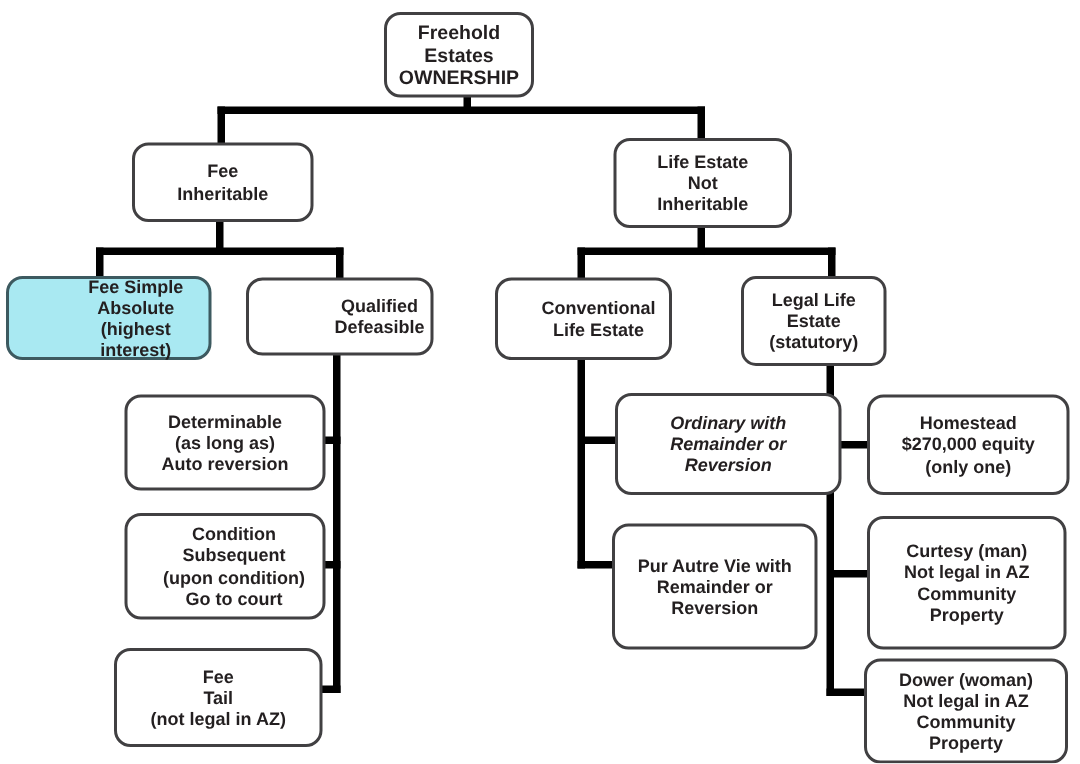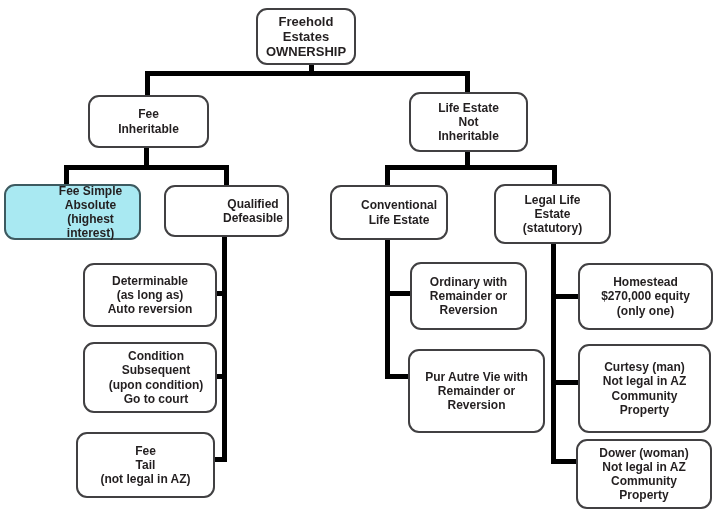--- a/index.html
+++ b/index.html
@@ -107,21 +107,21 @@
   <div class="box" style="left:164px; top:185px; width:125px; height:52px;justify-content:flex-end;">
     <span class="lbl">Qualified
 Defeasible</span>
   </div>
 
   <div class="box" style="left:330px; top:185px; width:118px; height:55px;padding-left:20px;">
     <span class="lbl">Conventional
 Life Estate</span>
   </div>
 
-  <div class="box" style="left:494px; top:184px; width:117px; height:60px;">
+  <div class="box" style="left:494px; top:184px; width:97px; height:60px;border-radius:10px;">
     <span class="lbl">Legal Life
 Estate
 (statutory)</span>
   </div>
 
   <div class="box" style="left:83px; top:263px; width:134px; height:64px;">
     <span class="lbl">Determinable
 (as long as)
 Auto reversion</span>
   </div>
@@ -132,21 +132,21 @@
 (upon condition)
 Go to court</span>
   </div>
 
   <div class="box" style="left:76px; top:432px; width:139px; height:66px;">
     <span class="lbl">Fee
 Tail
 (not legal in AZ)</span>
   </div>
 
-  <div class="box" style="left:410px; top:262px; width:117px; height:68px;">
+  <div class="box" style="left:410px; top:262px; width:151px; height:68px;font-style:italic;">
     <span class="lbl">Ordinary with
 Remainder or
 Reversion</span>
   </div>
 
   <div class="box" style="left:408px; top:349px; width:137px; height:84px;">
     <span class="lbl">Pur Autre Vie with
 Remainder or
 Reversion</span>
   </div>

